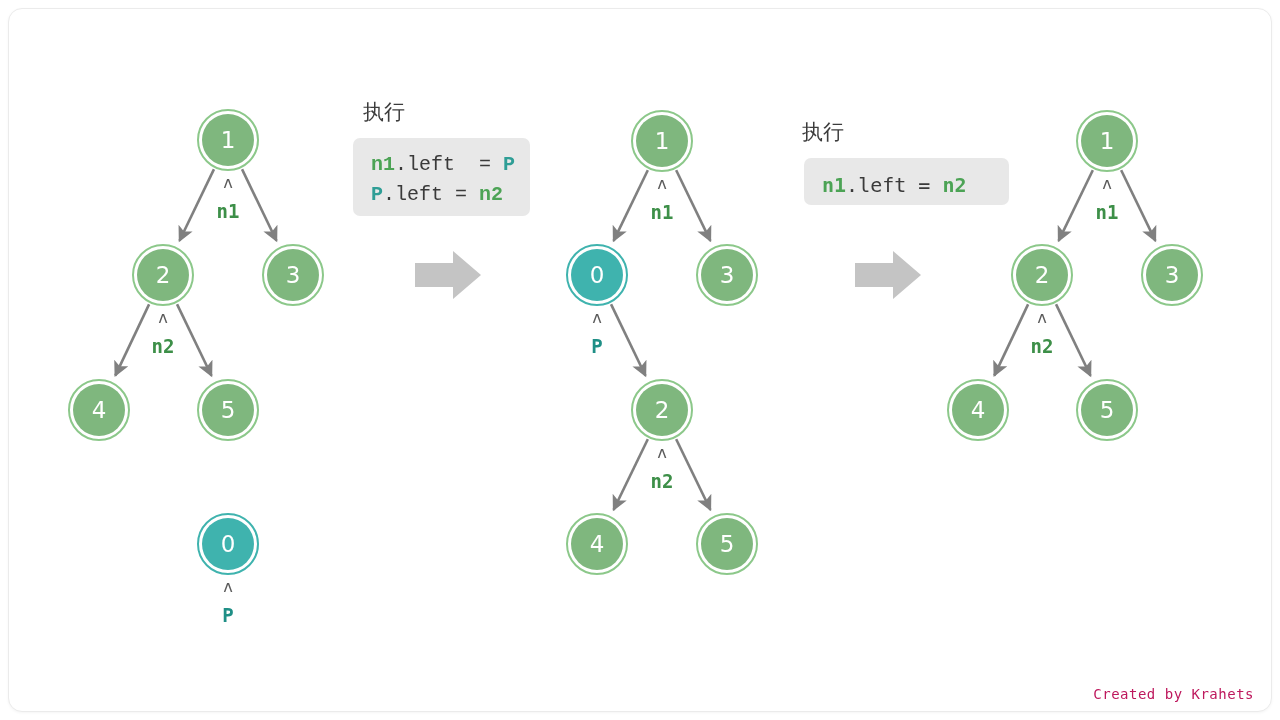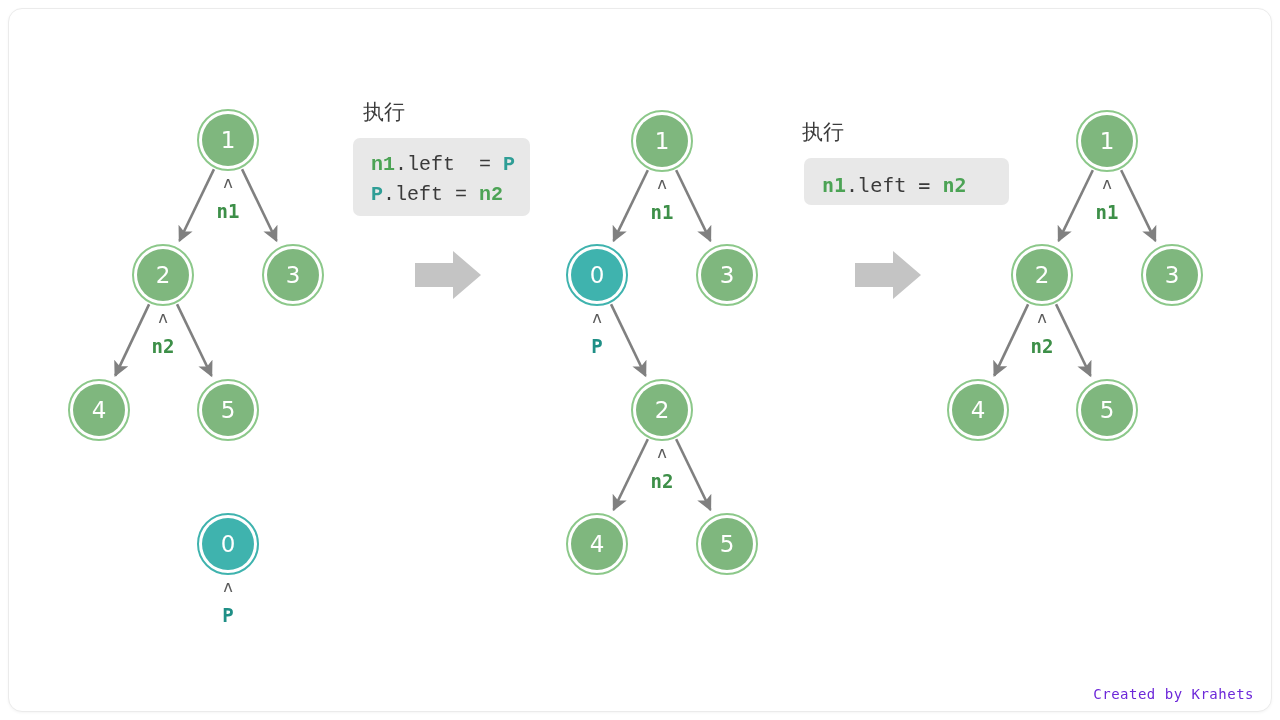--- a/index.html
+++ b/index.html
@@ -70,21 +70,21 @@
   .tok-green { color: #4ca355; font-weight: bold; }
   .tok-teal  { color: #2f9e96; font-weight: bold; }
   .tok-plain { color: #3a3a3a; }
 
   .footer {
     position: absolute;
     right: 26px;
     bottom: 18px;
     font-family: "DejaVu Sans Mono", monospace;
     font-size: 14px;
-    color: #6d28d9;
+    color: #be185d;
     letter-spacing: 0.5px;
     white-space: nowrap;
   }
 
   .node-text {
     font-family: "DejaVu Sans", sans-serif;
     font-size: 23px;
     fill: #ffffff;
   }
   .ptr-caret {

